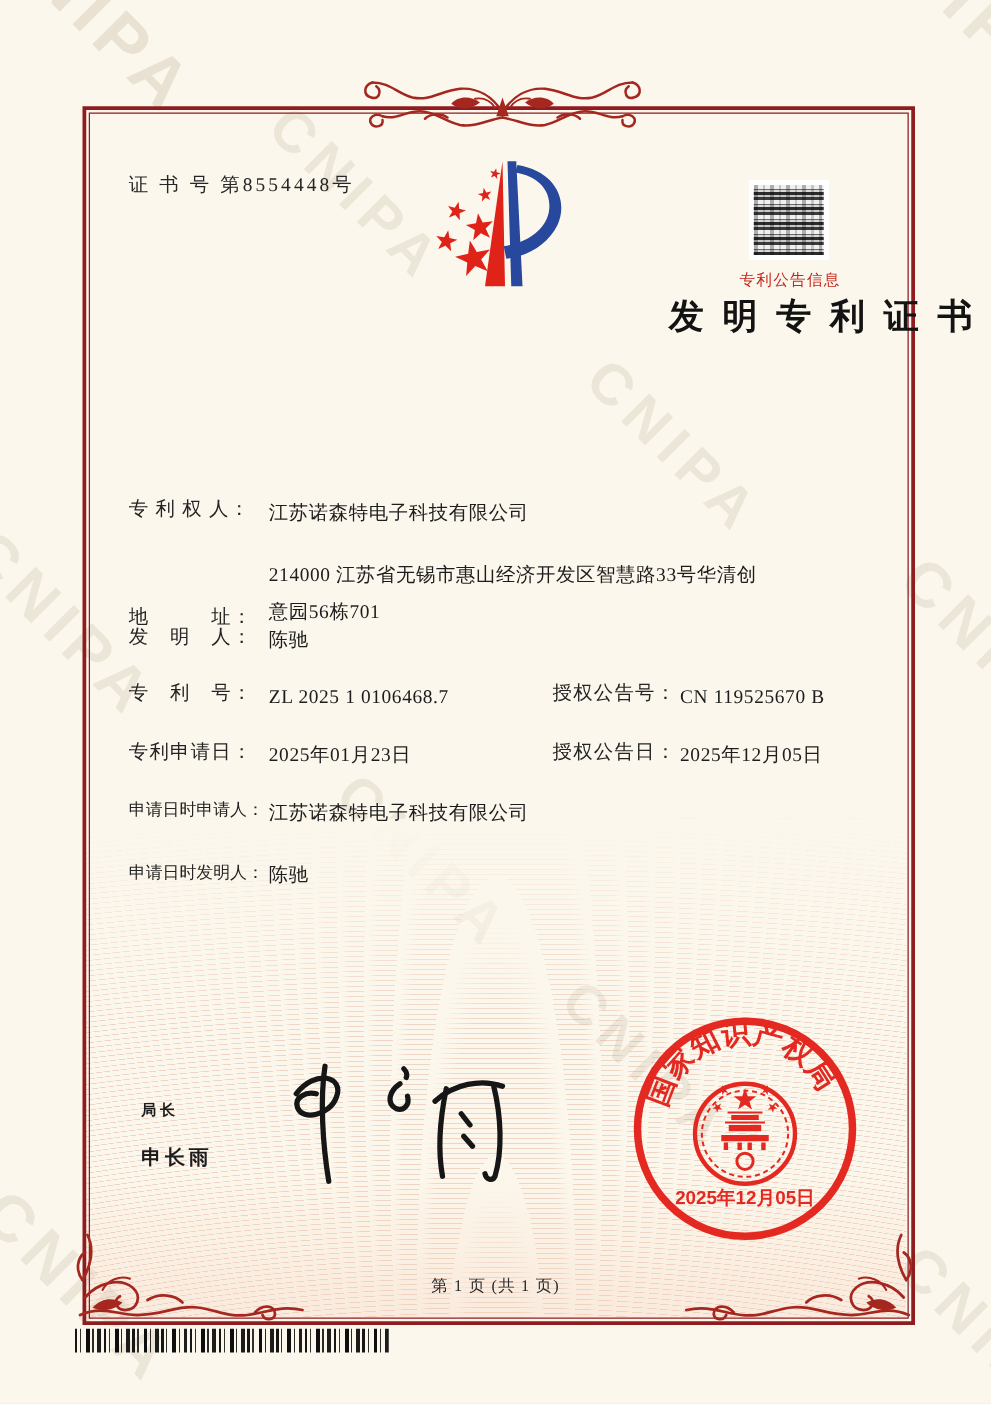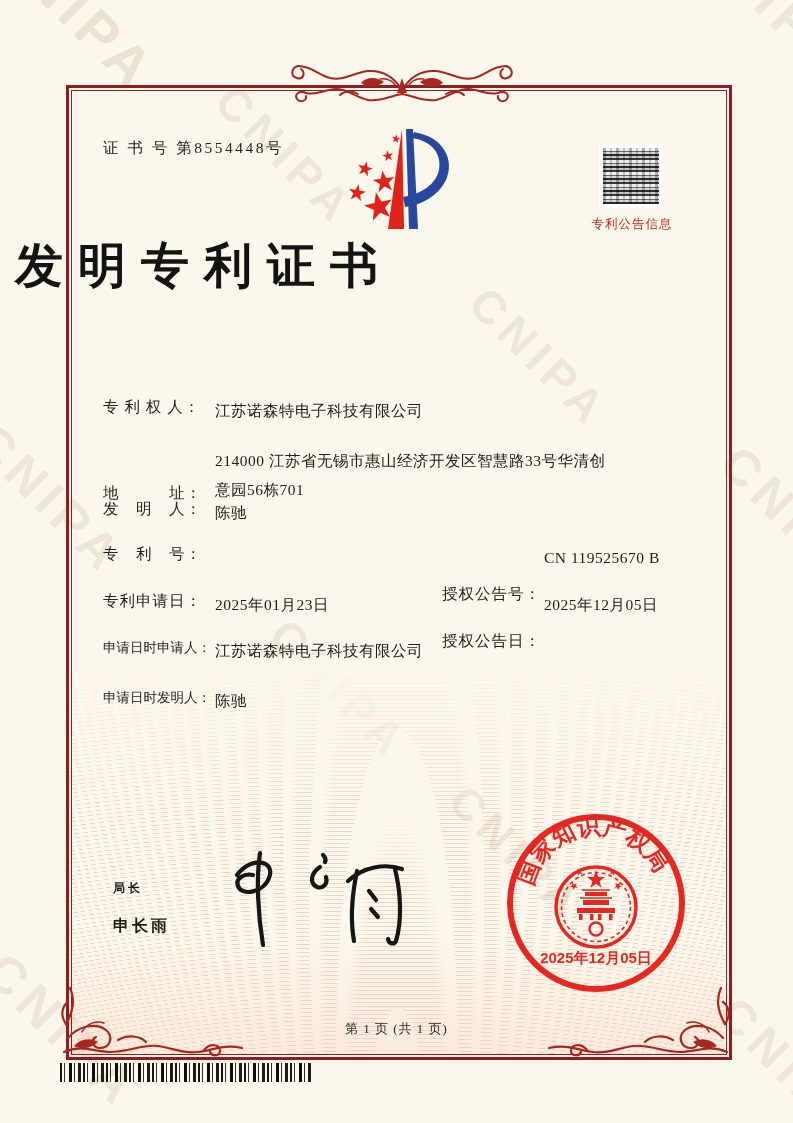--- a/index.html
+++ b/index.html
@@ -52,30 +52,30 @@
     content:"";position:absolute;inset:4px;
     background:
       repeating-linear-gradient(90deg,rgba(0,0,0,0.28) 0 3px,transparent 3px 7px,rgba(0,0,0,0.18) 7px 9px,transparent 9px 13px),
       repeating-linear-gradient(0deg,#2c2c2c 0 2px,#d8d8d8 2px 4px,#6a6a6a 4px 5px,#efefef 5px 8px,#3b3b3b 8px 10px,#c9c9c9 10px 12px);
   }
   .qr-caption{
     position:absolute;left:590px;top:216px;width:84px;text-align:center;
     font-size:12.5px;color:#c5261d;letter-spacing:1px;
   }
   .title{
-    position:absolute;left:0;right:0;top:234px;text-align:left;
-    font-size:48px;font-weight:bold;color:#131313;
+    position:absolute;left:0;right:0;top:234px;text-align:right;
+    font-size:28px;font-weight:bold;color:#131313;
     letter-spacing:15px;text-indent:15px;
   }
   
   .row{position:absolute;left:103px;width:560px;font-size:15.5px;display:flex;align-items:flex-start;}
   .row .label{flex:0 0 112px;letter-spacing:1px;color:#242424;white-space:nowrap;}
   .row .value{color:#1d1d1d;letter-spacing:0.5px;line-height:1.85;margin-top:-0.5px;}
   .row .pair2{position:absolute;left:339px;top:0;display:flex;}
-  .row .pair2 .label{flex:0 0 102px;margin-top:40px;}
+  .row .pair2 .label{flex:0 0 102px;}
   .row.small .label{font-size:13.5px;letter-spacing:0;padding-top:1.5px;}
   .r1{top:329px;} .r2{top:397px;} .r3{top:446px;align-items:flex-end;} .r4{top:499px;}
   .r5{top:544px;} .r6{top:591px;} .r7{top:637px;} .r8{top:687px;}
   .r3 .value{width:402px;line-height:1.9;}
   
   .statement{
     position:absolute;left:97px;top:752px;width:596px;
     font-size:14.5px;line-height:2.05;color:#2e2e2e;
     text-indent:2em;text-align:justify;letter-spacing:0.5px;
   }
@@ -190,20 +190,21 @@
   <div class="row r3">
     <span class="label">地　　　址：</span>
     <span class="value">214000 江苏省无锡市惠山经济开发区智慧路33号华清创意园56栋701</span>
   </div>
   <div class="row r4">
     <span class="label">发　明　人：</span>
     <span class="value">陈驰</span>
   </div>
   <div class="row r5">
     <span class="label">专　利　号：</span>
+    <span class="value">ZL 2025 1 0106468.7</span>
     <span class="pair2">
       <span class="label">授权公告号：</span>
       <span class="value">CN 119525670 B</span>
     </span>
   </div>
   <div class="row r6">
     <span class="label">专利申请日：</span>
     <span class="value">2025年01月23日</span>
     <span class="pair2">
       <span class="label">授权公告日：</span>

